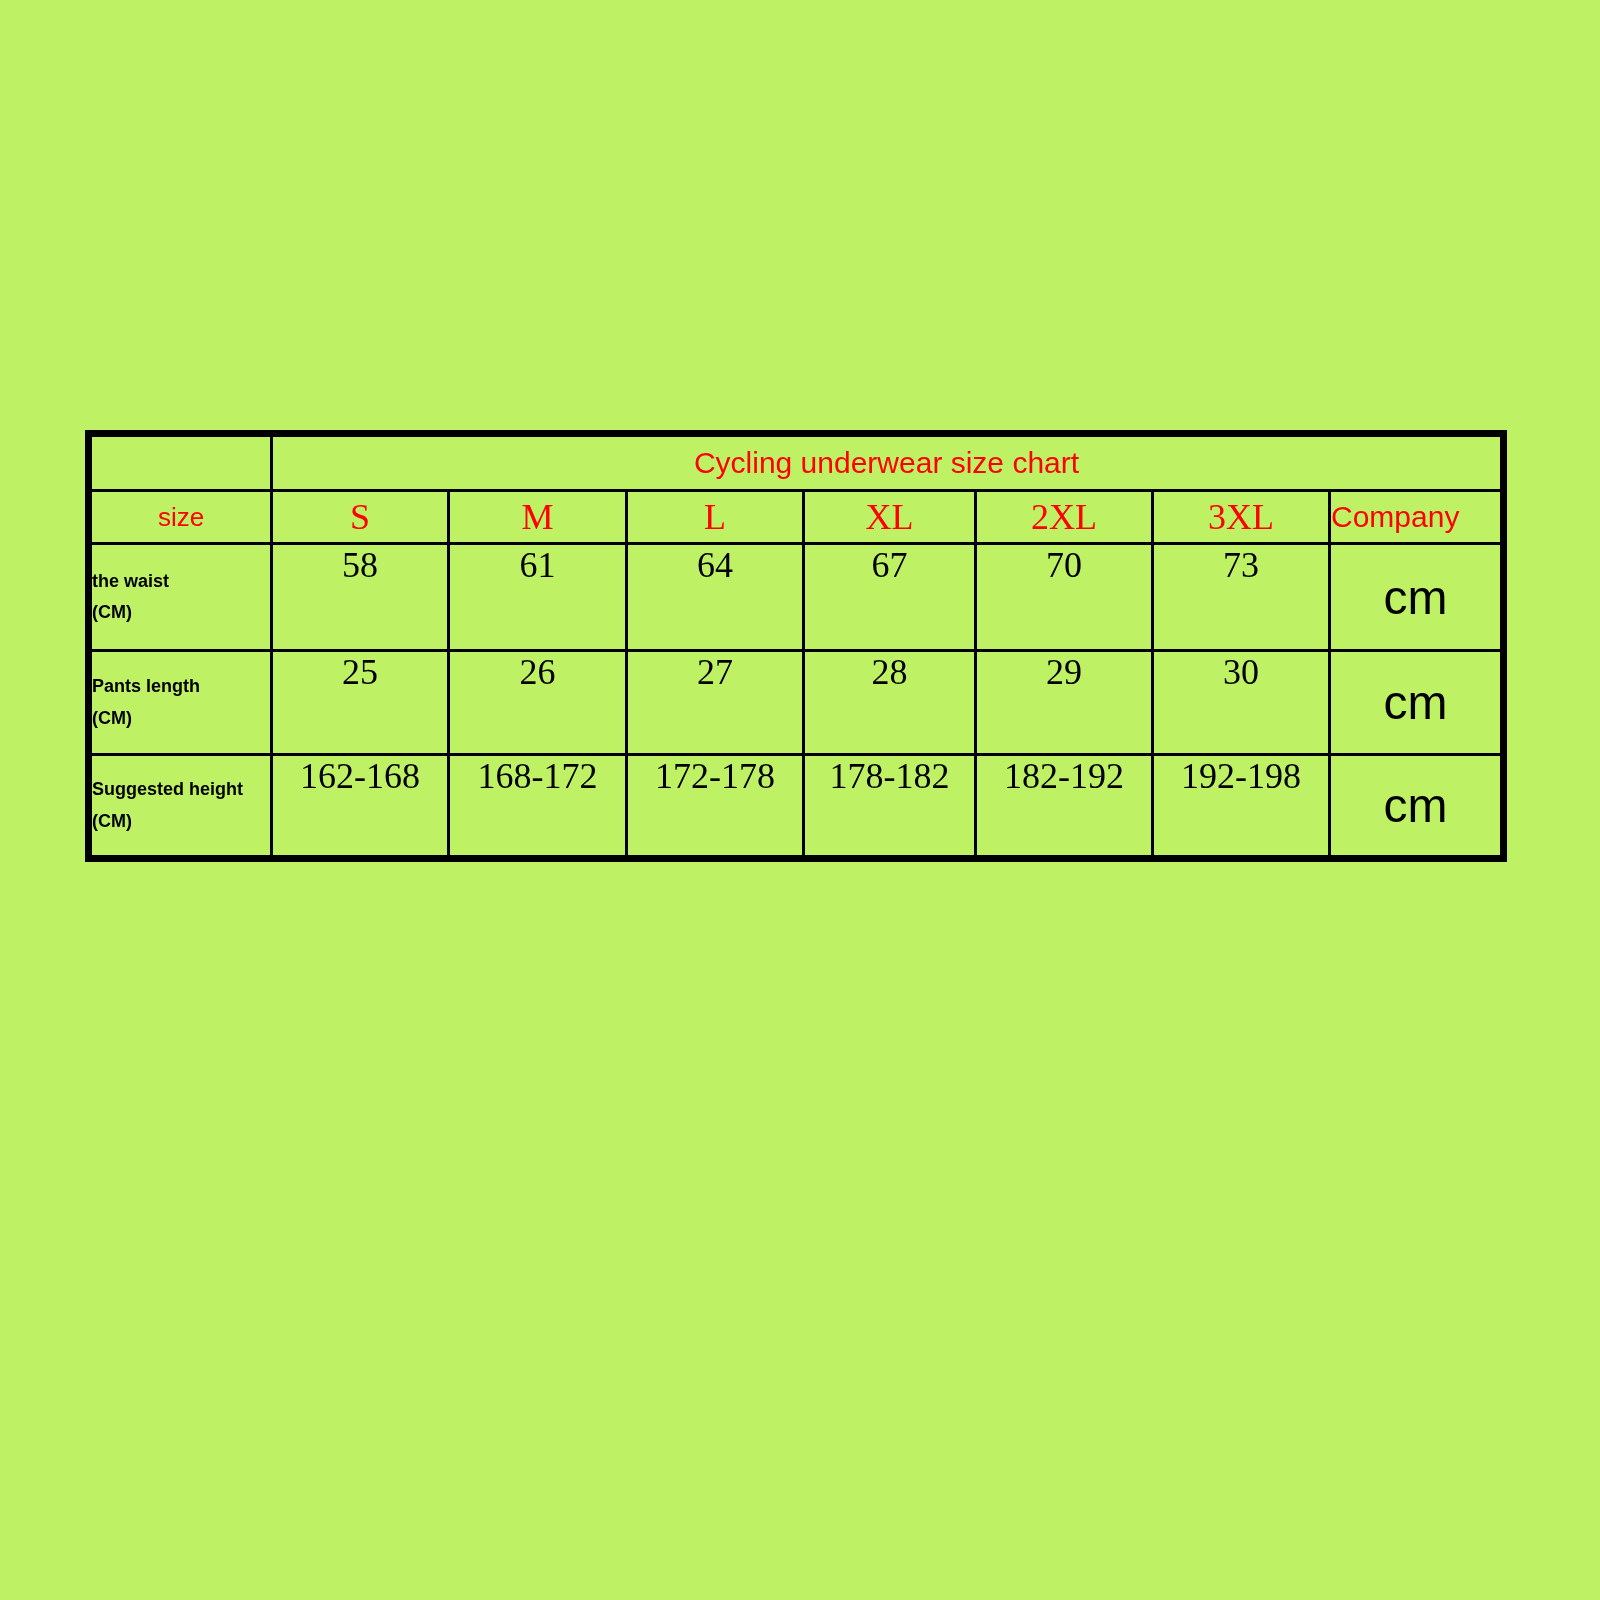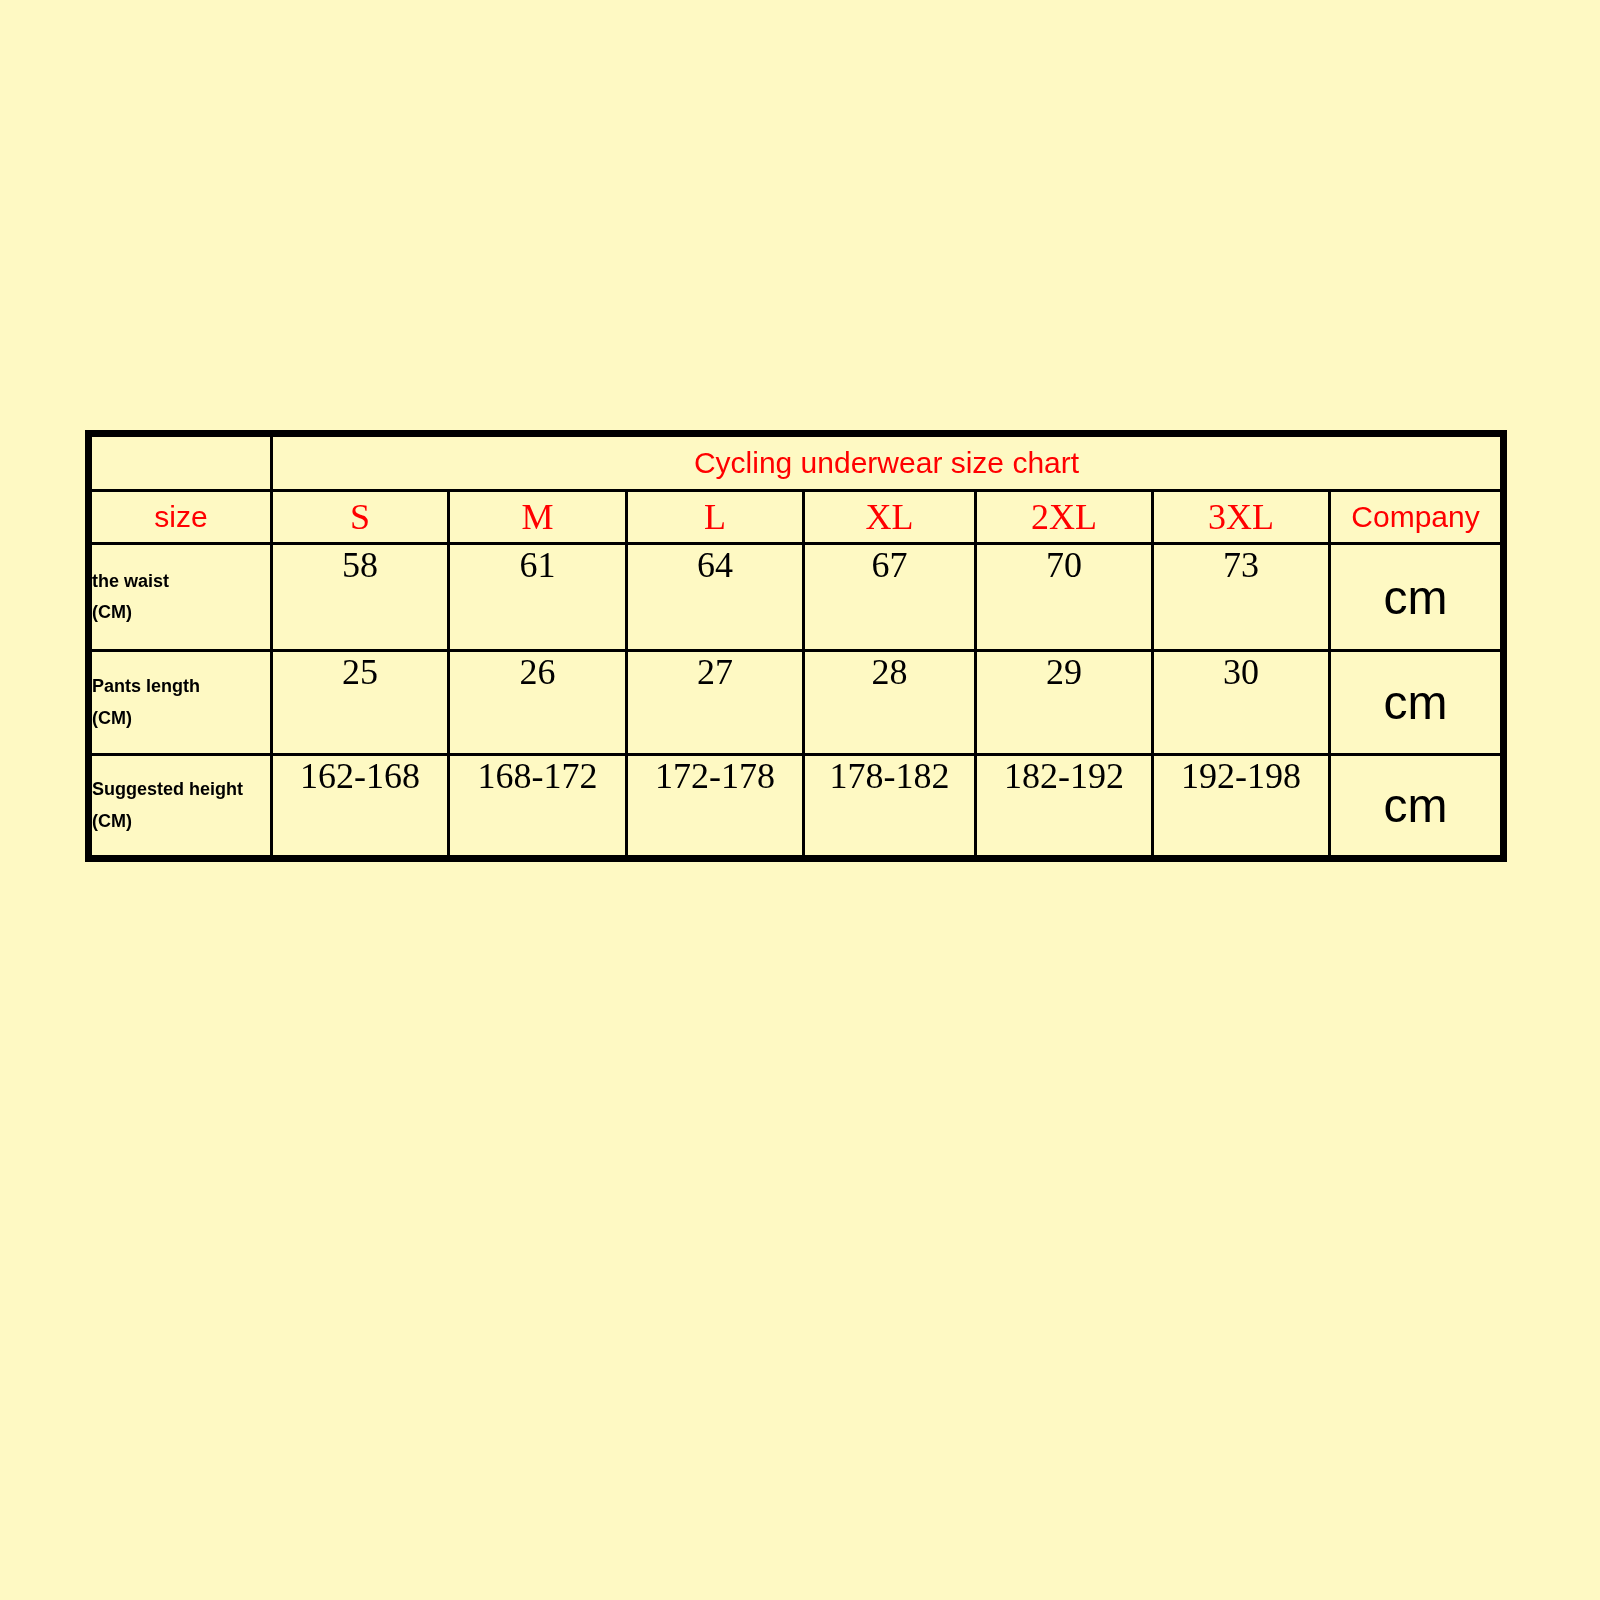--- a/index.html
+++ b/index.html
@@ -4,21 +4,21 @@
 <style>
   html, body {
     margin: 0;
     padding: 0;
     background: #ffffff;
   }
   .canvas {
     position: relative;
     width: 1600px;
     height: 1600px;
-    background: #fef9c3;
+    background: #bef264;
     overflow: hidden;
     font-family: "Liberation Sans", sans-serif;
   }
   table.size-chart {
     position: absolute;
     left: 85px;
     top: 430px;
     width: 1415px;
     border-collapse: collapse;
     table-layout: fixed;
@@ -43,32 +43,32 @@
     vertical-align: middle;
     padding-right: 174px;
     color: #ff0000;
     font-size: 30px;
     font-family: "Liberation Sans", sans-serif;
   }
   td.size-label-cell {
     text-align: center;
     vertical-align: middle;
     color: #ff0000;
-    font-size: 30px;
+    font-size: 26px;
     font-family: "Liberation Sans", sans-serif;
   }
   td.size-col-cell {
     text-align: center;
     vertical-align: middle;
     color: #ff0000;
     font-size: 36px;
     font-family: "Liberation Serif", serif;
   }
   td.company-label-cell {
-    text-align: center;
+    text-align: left;
     vertical-align: middle;
     color: #ff0000;
     font-size: 30px;
     font-family: "Liberation Sans", sans-serif;
   }
   td.row-label-cell {
     text-align: left;
     vertical-align: middle;
     color: #000000;
     font-size: 18px;

